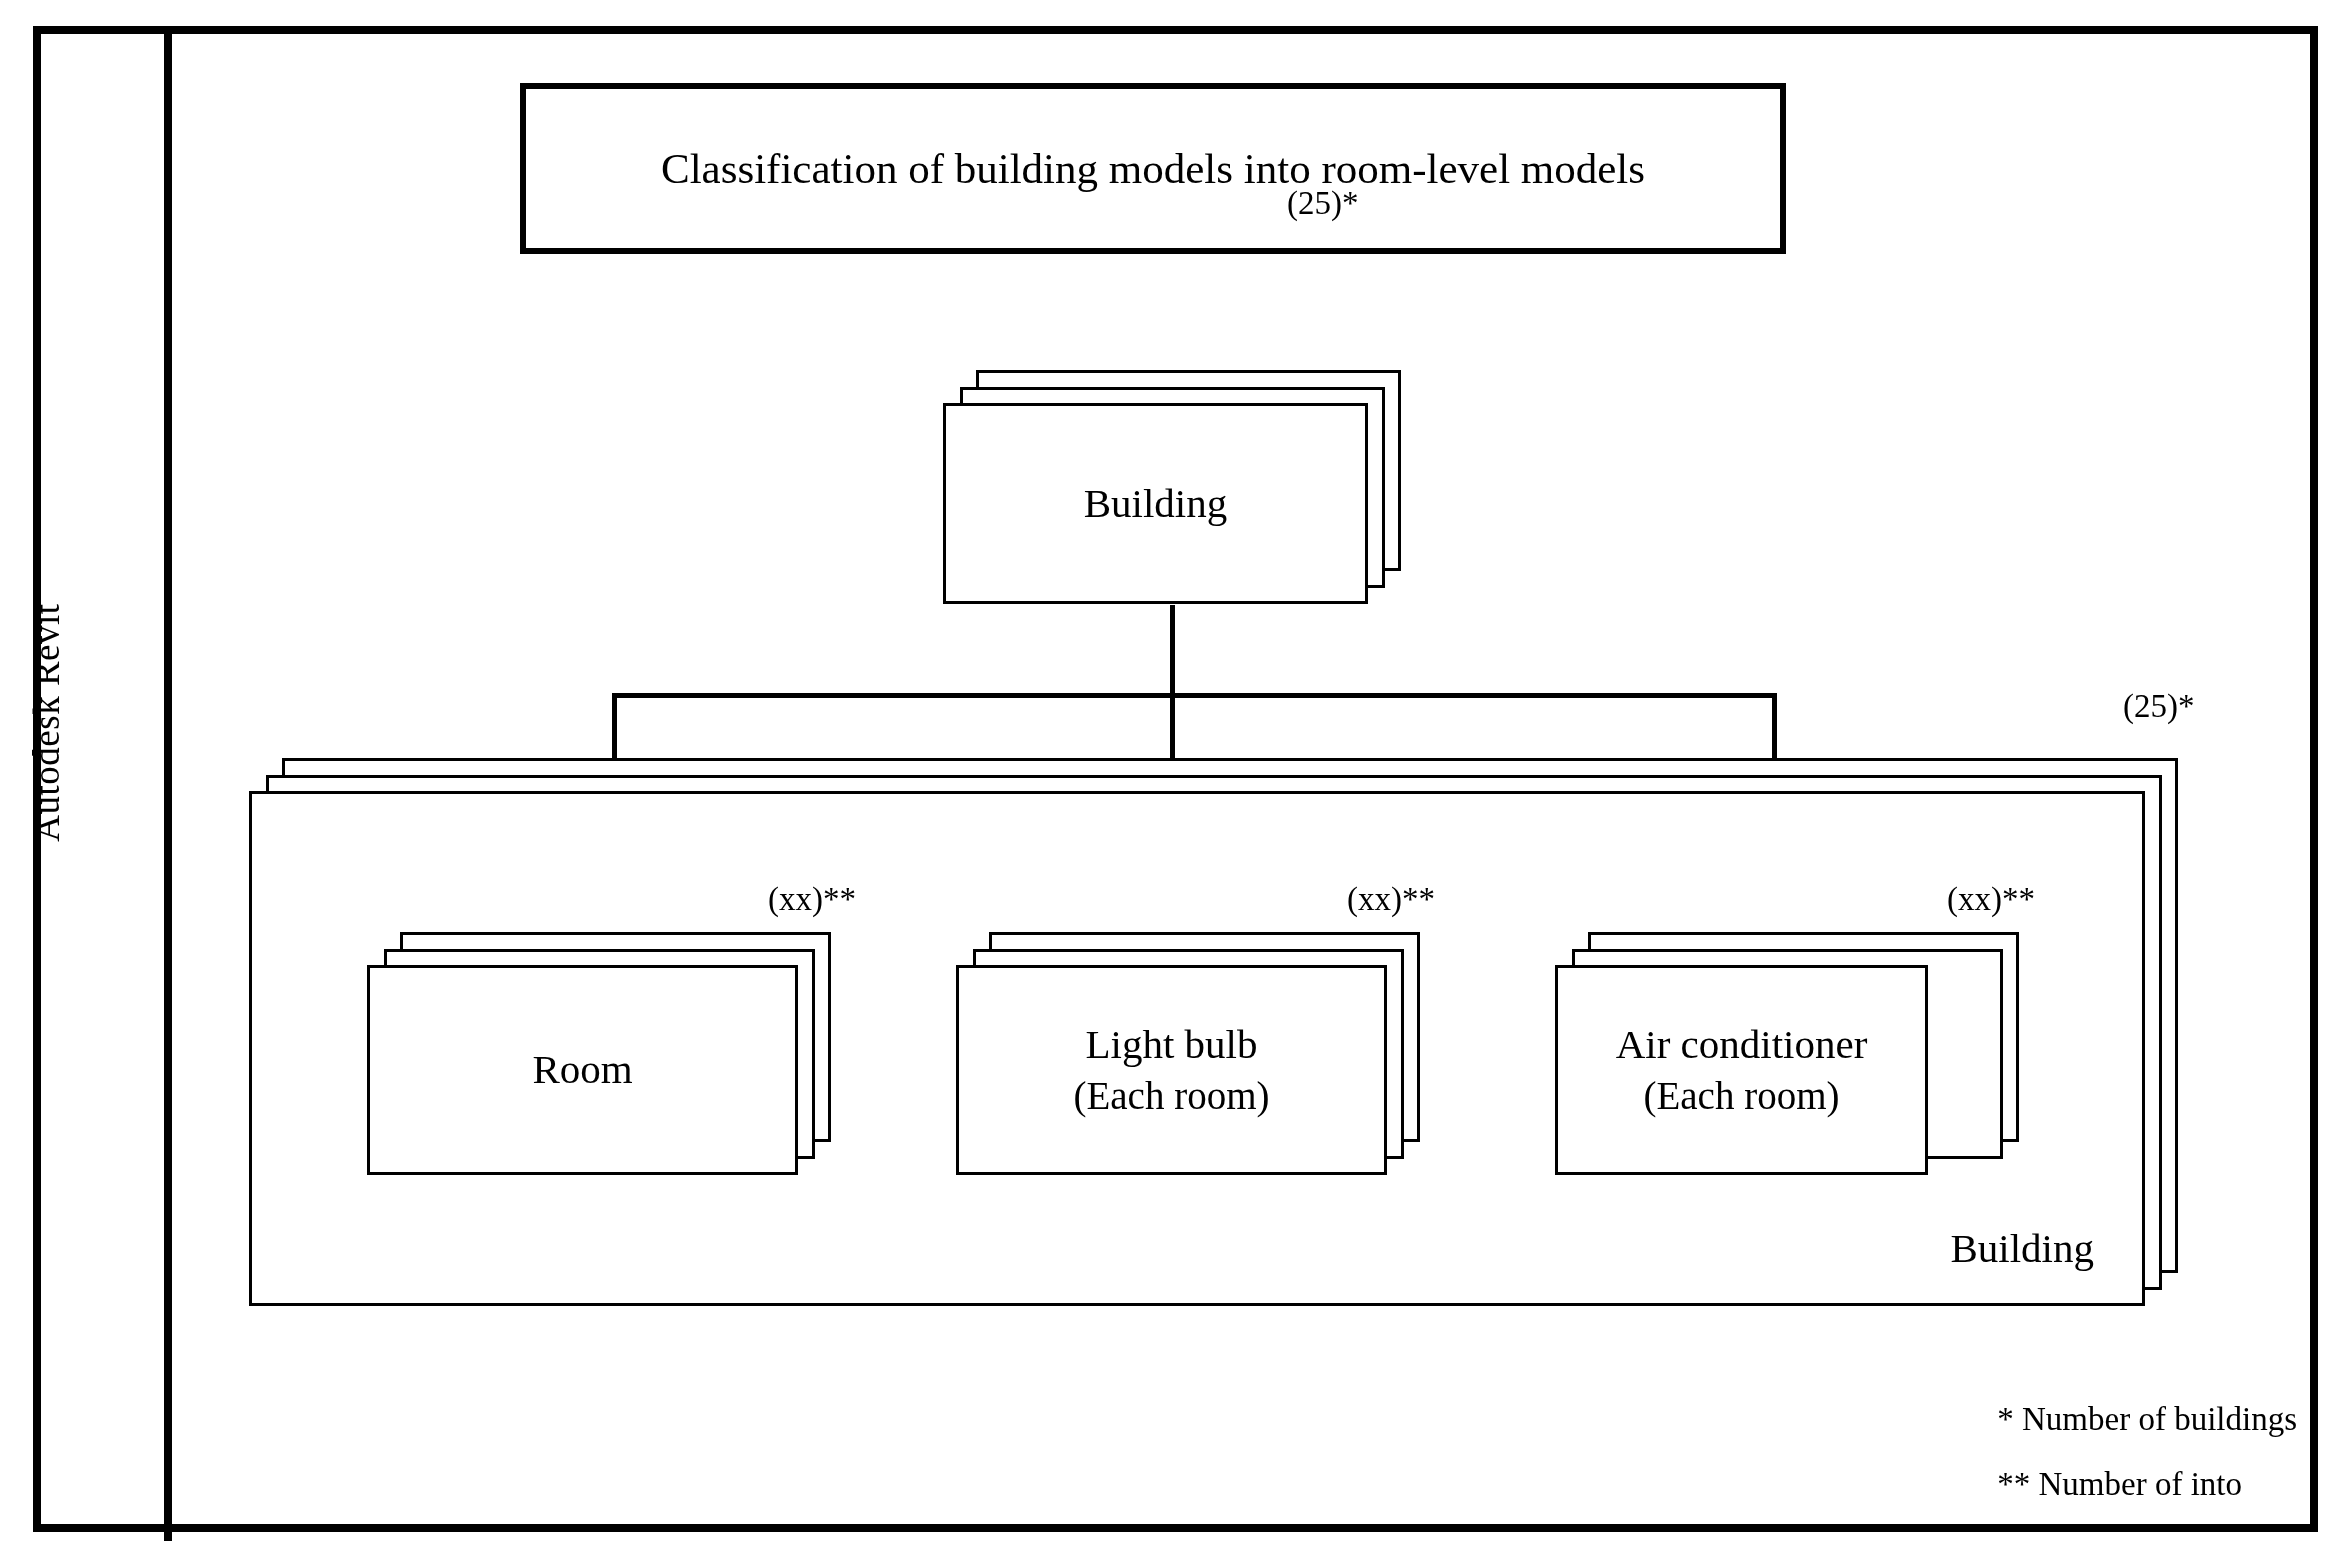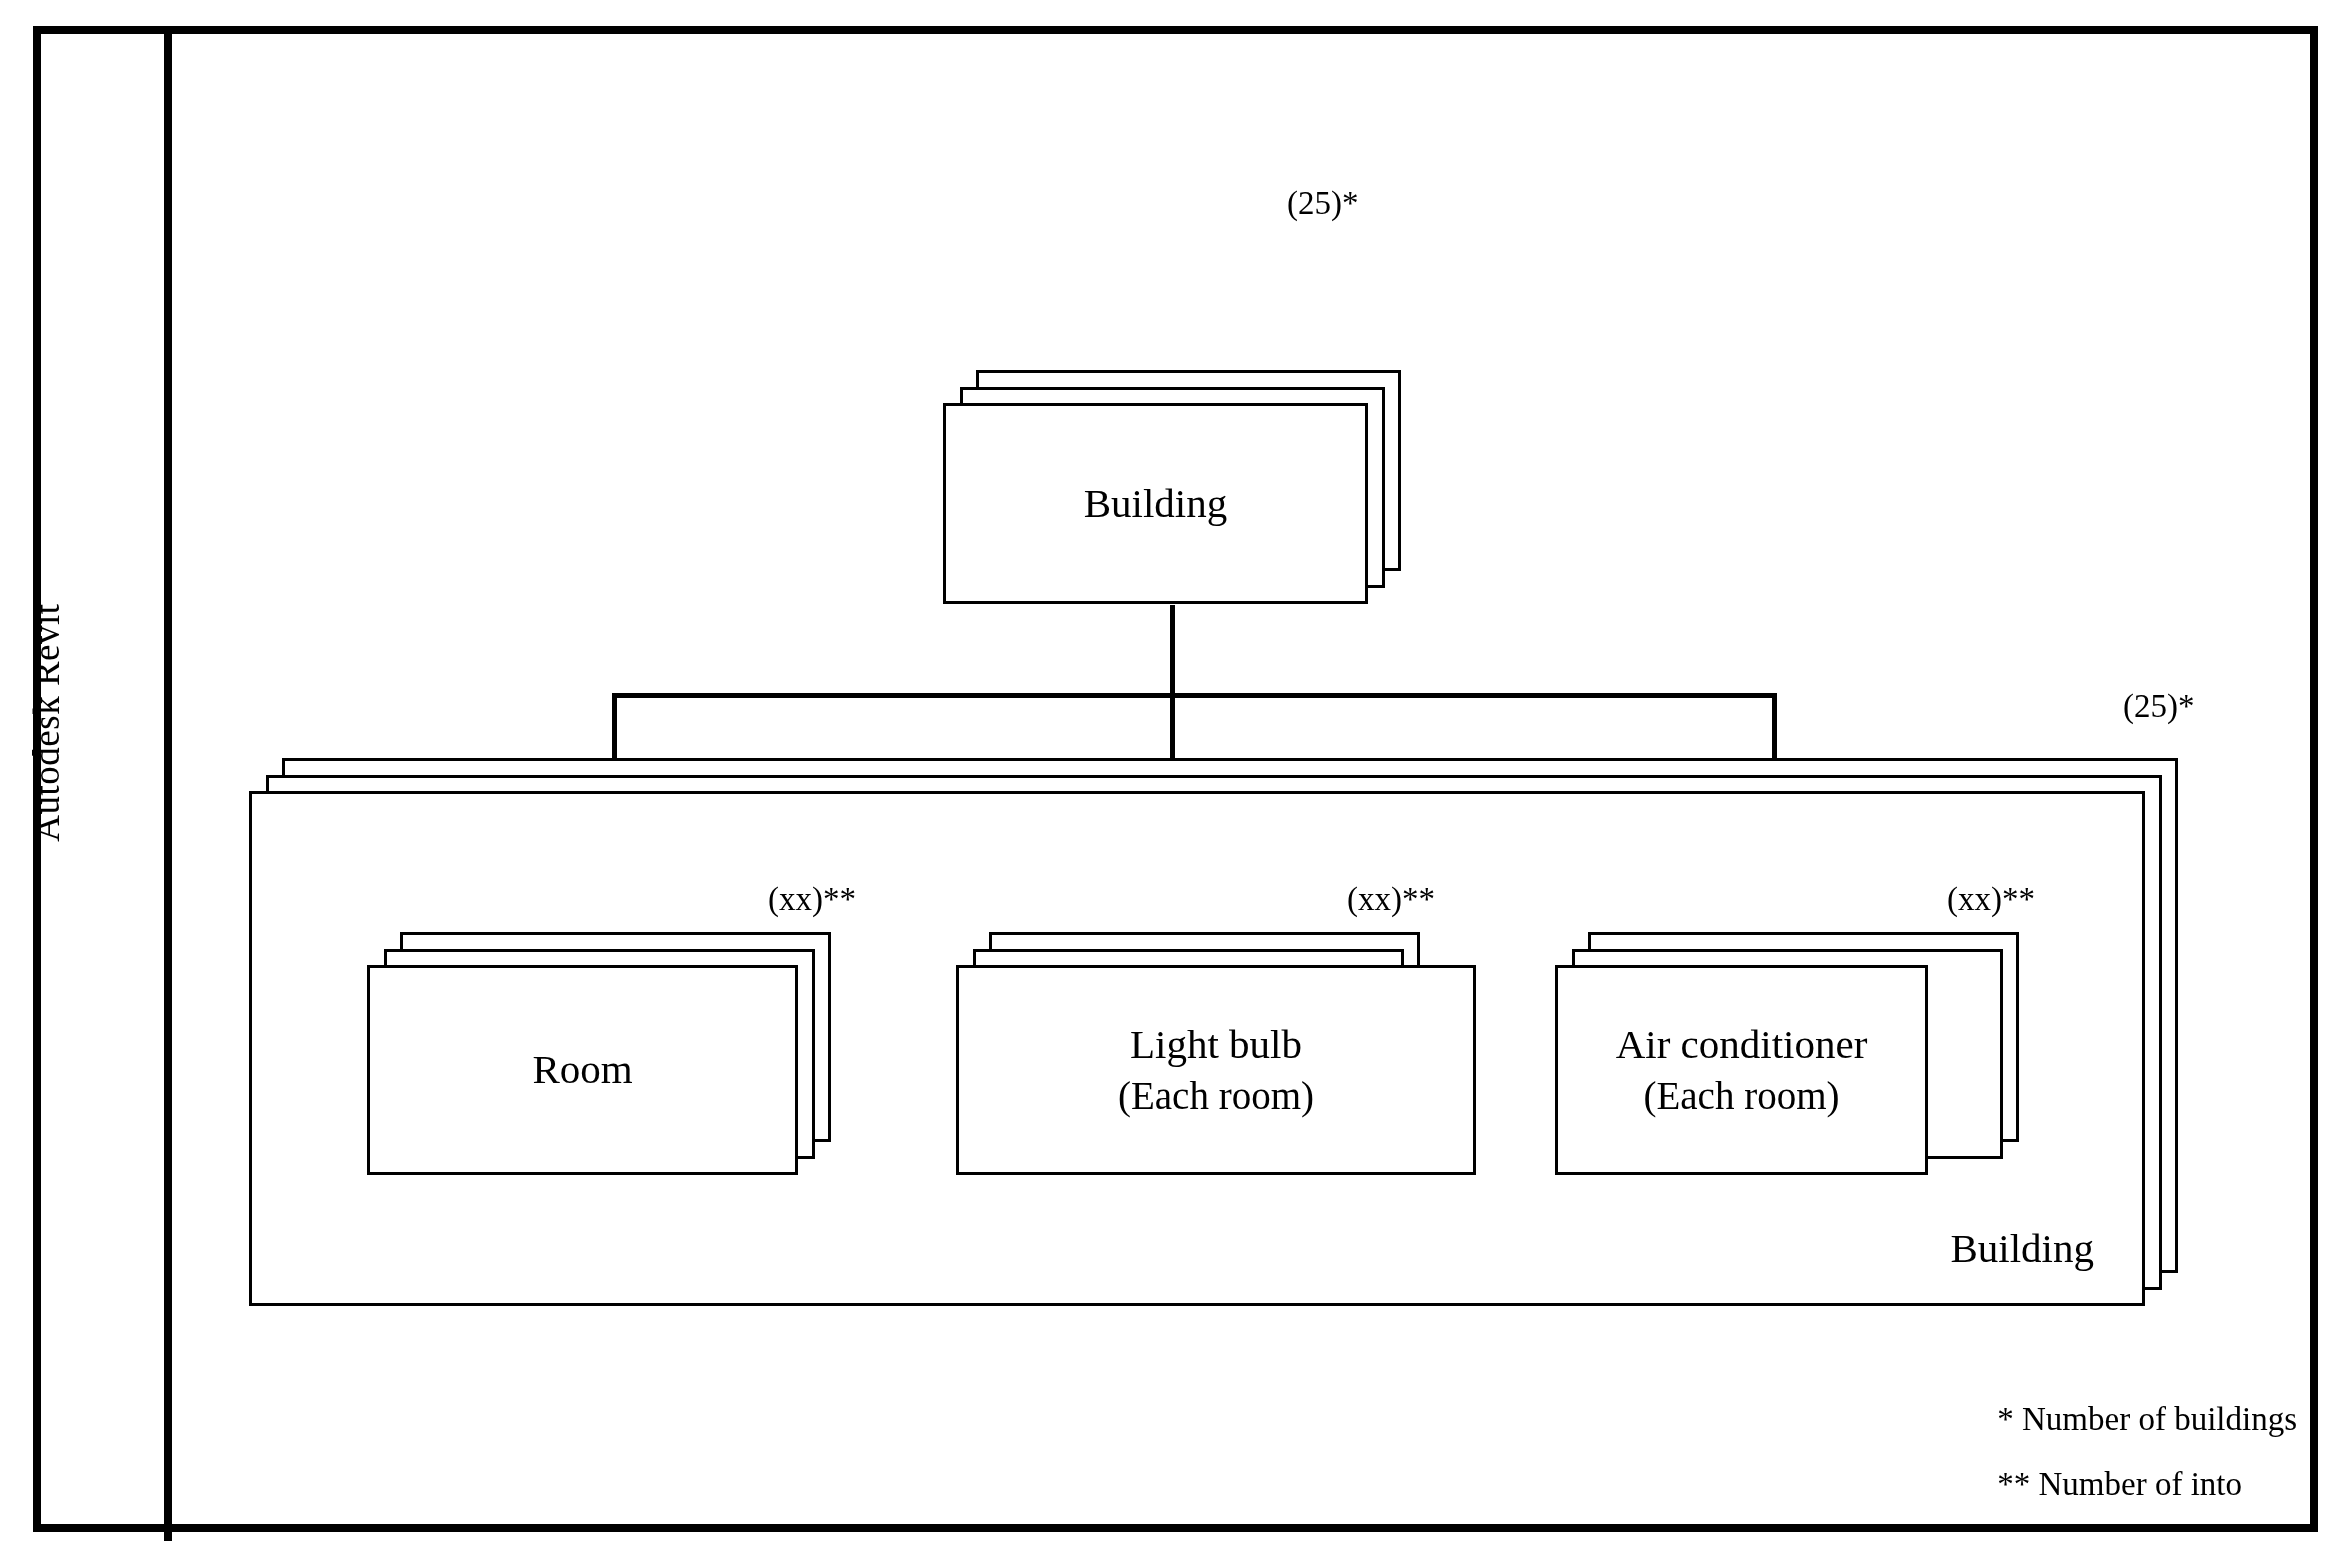--- a/index.html
+++ b/index.html
@@ -50,20 +50,23 @@
 </head>
 <body>
 
 <div id="canvas">
 
   <div class="frame-outer"></div>
   <div class="frame-divider"></div>
 
   <div class="sidebar-label">Autodesk Revit</div>
 
+  <div class="title-box">
+    <span>Classification of building models into room-level models</span>
+  </div>
 
   <div class="stack" style="left:943px;top:370px;width:461px;height:238px;">
     <div class="layer" style="left:33px;top:0px;width:425px;height:201px;"></div>
     <div class="layer" style="left:16.6px;top:16.6px;width:425px;height:201px;"></div>
     <div class="layer front" style="left:0px;top:33px;width:425px;height:201px;">
       <div class="cap">Building</div>
     </div>
   </div>
   <div class="mult" style="left:1287px;top:185px;">(25)*</div>
 
@@ -96,21 +99,21 @@
       <div class="cap">
         <span>Room</span>
       </div>
     </div>
   </div>
   <div class="mult" style="left:768px;top:881px;">(xx)**</div>
 
   <div class="stack" style="left:956px;top:932px;width:498px;height:268px;">
     <div class="layer" style="left:33px;top:0px;width:431px;height:210px;"></div>
     <div class="layer" style="left:16.6px;top:16.6px;width:431px;height:210px;"></div>
-    <div class="layer front" style="left:0px;top:33px;width:520px;height:210px;">
+    <div class="layer front" style="left:0px;top:33px;width:431px;height:210px;">
       <div class="cap">
         <span>Light bulb</span>
         <span class="sub">(Each room)</span>
       </div>
     </div>
   </div>
   <div class="mult" style="left:1347px;top:881px;">(xx)**</div>
 
   <div class="stack" style="left:1555px;top:932px;width:498px;height:268px;">
     <div class="layer" style="left:33px;top:0px;width:431px;height:210px;"></div>

